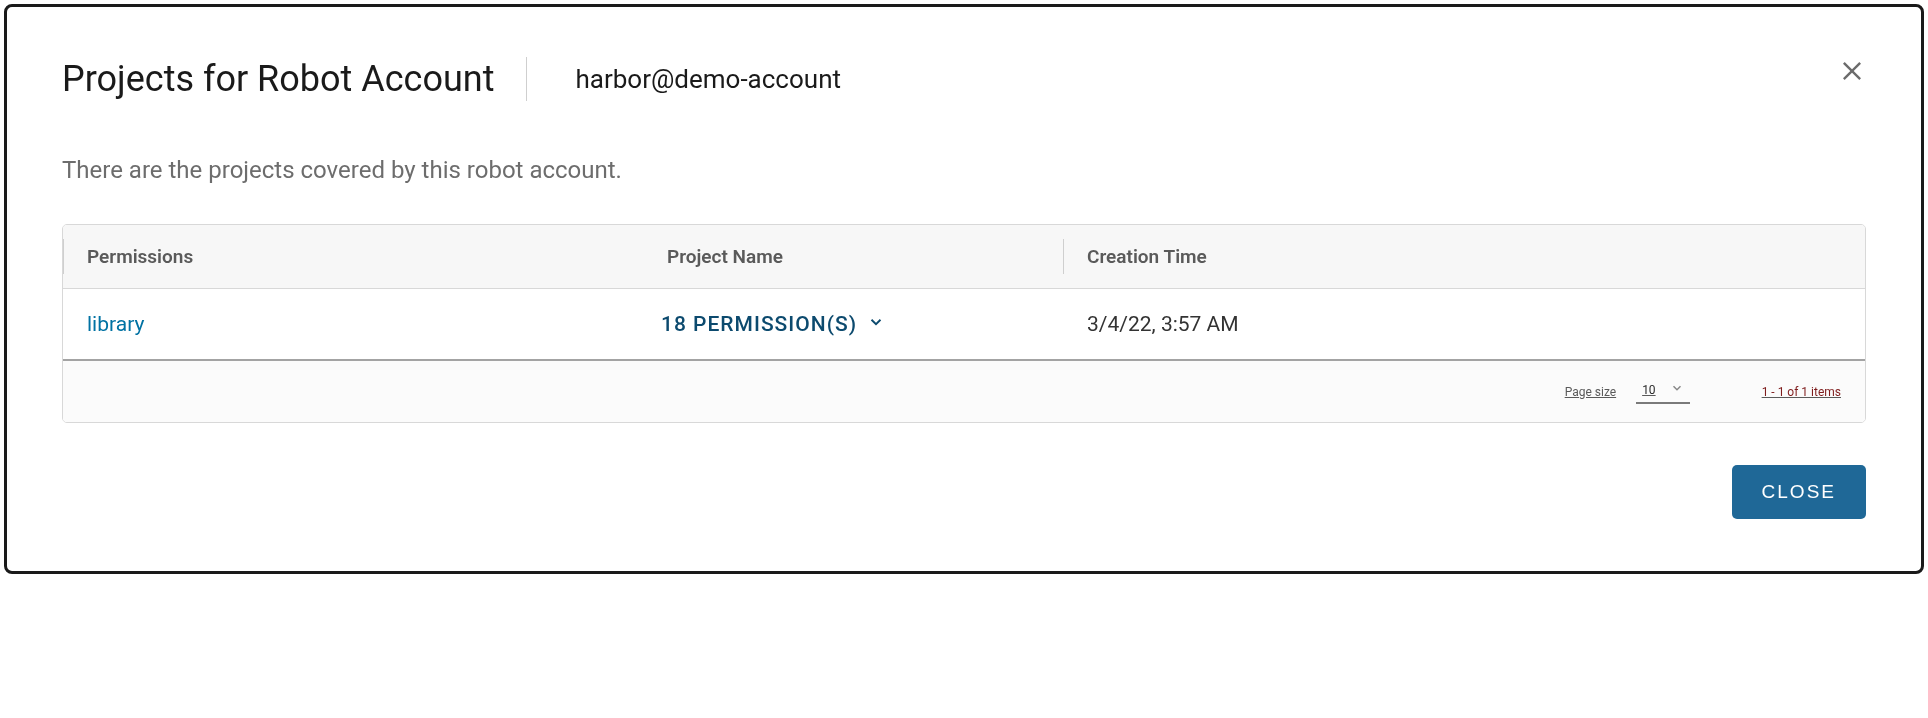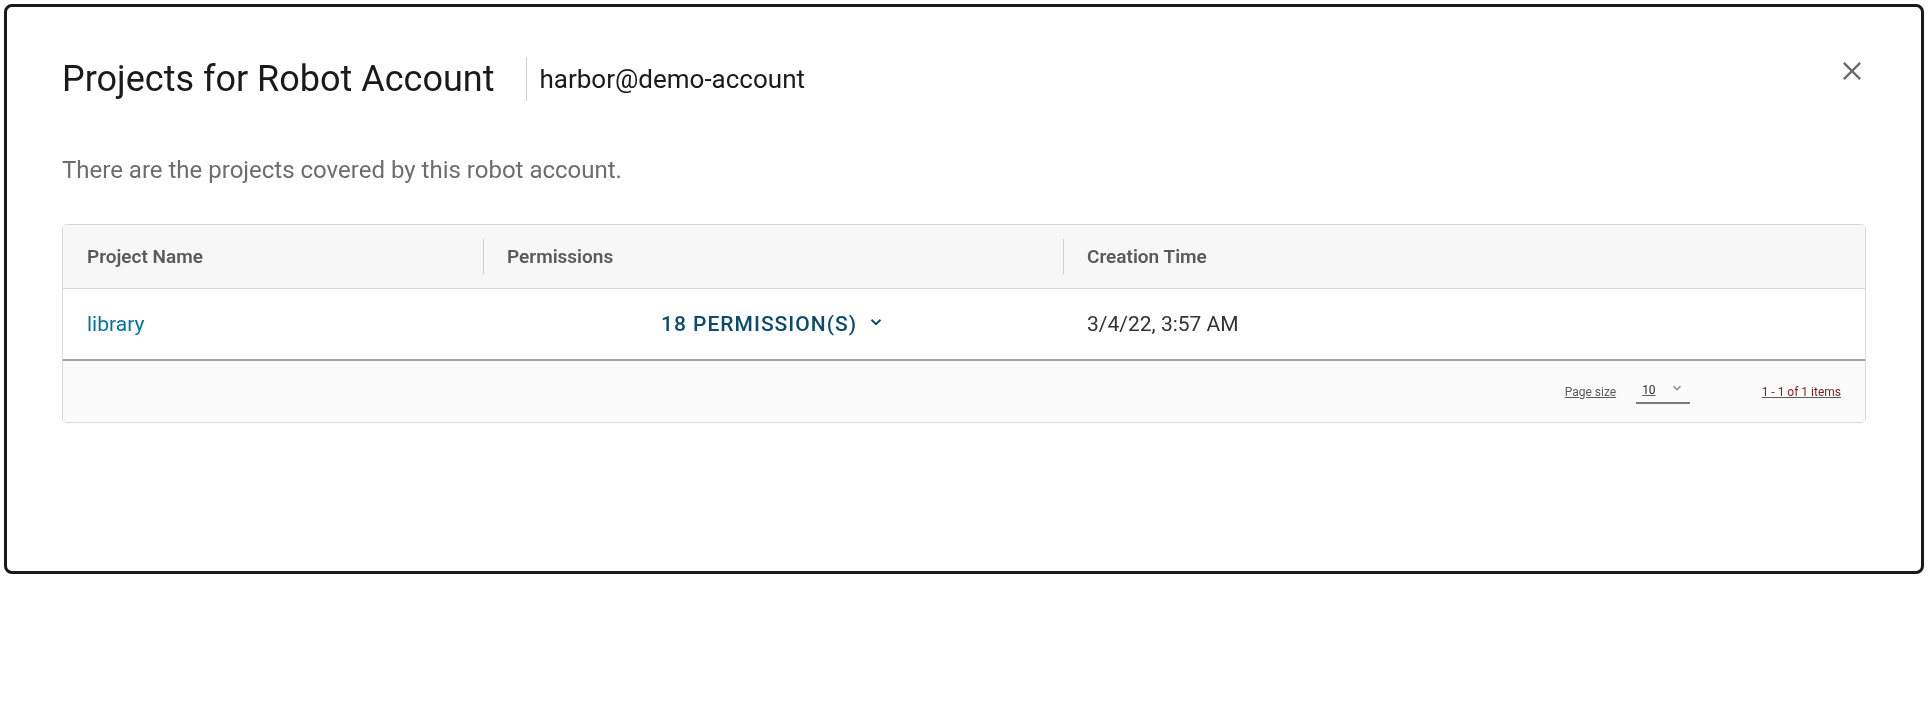--- a/index.html
+++ b/index.html
@@ -43,21 +43,21 @@
     }
     .divider-v {
       width: 1px;
       height: 44px;
       background: #cfcfcf;
     }
     .account-name {
       font-size: 26px;
       font-weight: 400;
       color: #1a1a1a;
-      padding-left: 12px;
+      padding-left: 48px;
     }
     .description {
       font-size: 24px;
       color: #6d6d6d;
       margin-bottom: 40px;
     }
     .table-container {
       border: 1px solid #d8d8d8;
       border-radius: 5px;
       overflow: hidden;
@@ -186,22 +186,22 @@
   <div class="header-row">
     <h1 class="dialog-title">Projects for Robot Account</h1>
     <div class="divider-v"></div>
     <div class="account-name">harbor@demo-account</div>
   </div>
 
   <p class="description">There are the projects covered by this robot account.</p>
 
   <div class="table-container">
     <div class="table-header">
+      <div class="th th-sep col-perm">Permissions</div>
       <div class="th col-name">Project Name</div>
-      <div class="th th-sep col-perm">Permissions</div>
       <div class="th th-sep col-time">Creation Time</div>
     </div>
 
     <div class="table-body">
       <div class="table-row">
         <div class="td col-name">
           <span class="project-link">library</span>
         </div>
         <div class="td col-perm perm-cell">
           <span>18 PERMISSION(S)</span>
@@ -224,14 +224,17 @@
             <svg viewBox="0 0 24 24" fill="none" stroke="currentColor" stroke-width="2.5">
               <polyline points="6 9 12 15 18 9"></polyline>
             </svg>
           </span>
         </div>
       </div>
       <span class="pagination-text">1 - 1 of 1 items</span>
     </div>
   </div>
 
+  <div class="dialog-footer">
+    <button class="close-btn">CLOSE</button>
+  </div>
 
 </div>
 
 </body></html>

